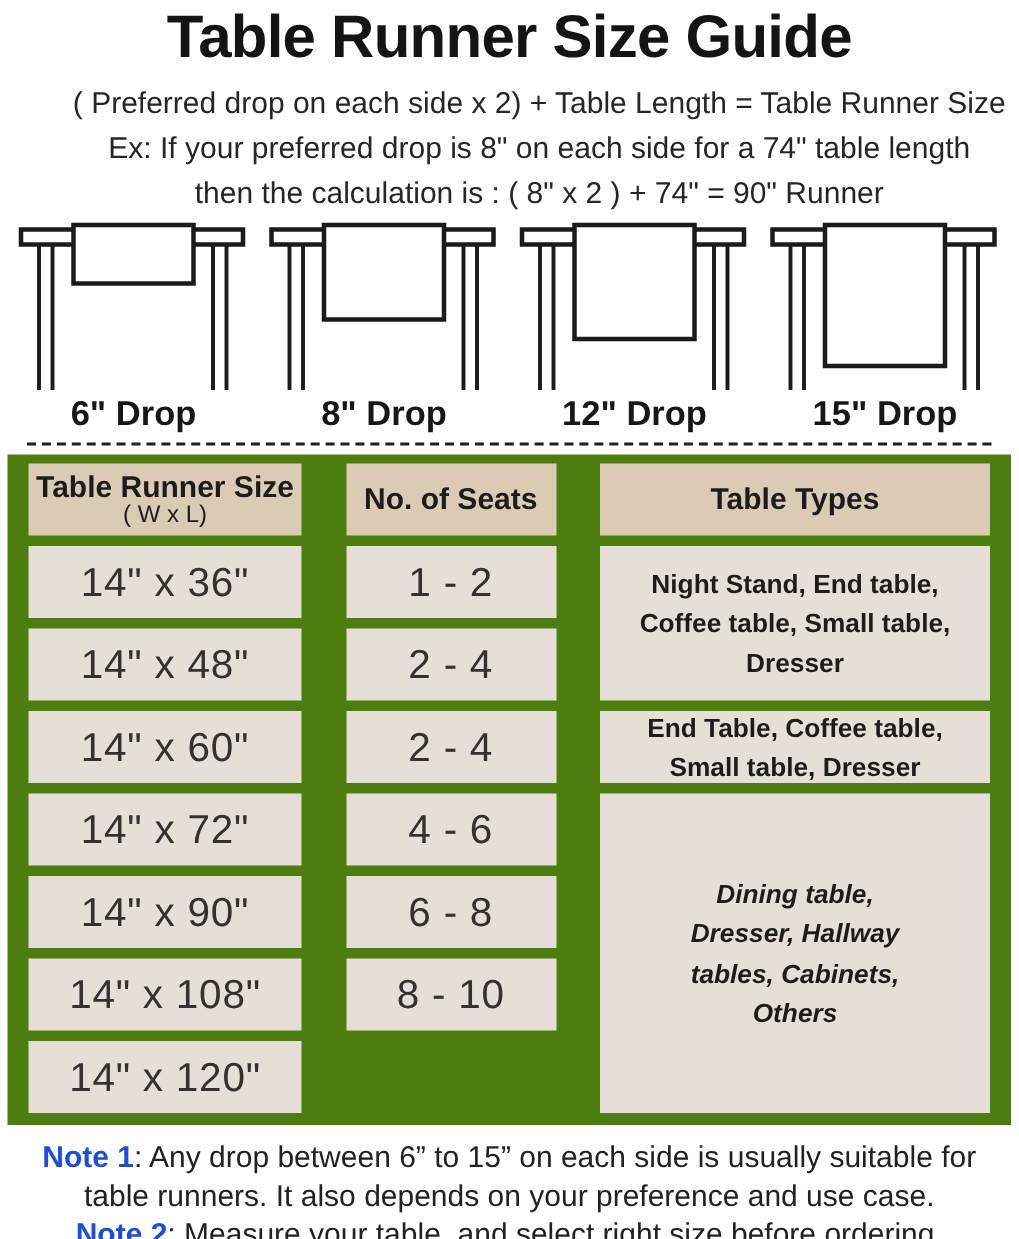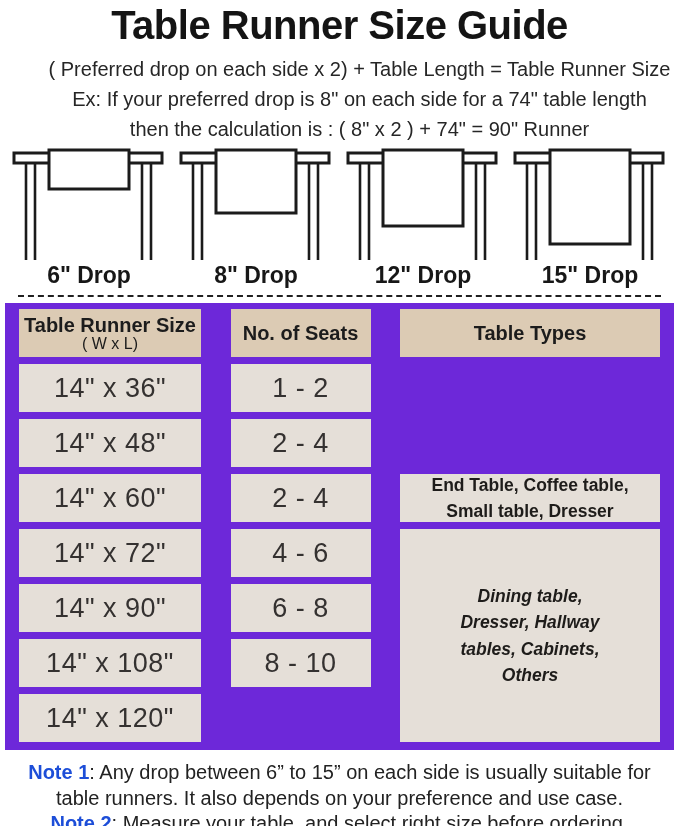--- a/index.html
+++ b/index.html
@@ -17,21 +17,21 @@
   
   .figures { display:flex; justify-content:space-between; padding:0 8px; margin-top:4px; }
   .figure { width:162px; text-align:center; }
   .figure svg { display:block; }
   .figure rect { fill:#ffffff; stroke:#1b1b1b; stroke-width:3; }
   .figure line { stroke:#1b1b1b; stroke-width:2.6; }
   .drop-label { font-size:23px; font-weight:700; margin-top:1px; color:#171717; white-space:nowrap; }
   .divider { border-top:2.5px dashed #1f1f1f; margin:6px 18px 6px 18px; height:0; }
   
   .table-section {
-    margin:0 5px; background:#6d28d9; padding:6px 14px 8px 14px;
+    margin:0 5px; background:#4d7c0f; padding:6px 14px 8px 14px;
     display:grid; grid-template-columns:182px 140px 260px;
     justify-content:space-between; grid-auto-rows:48px; row-gap:7px;
   }
   .hdr {
     background:#dccbb4; display:flex; flex-direction:column;
     justify-content:center; align-items:center;
     font-weight:700; font-size:20px; color:#1c1c1c; text-align:center;
   }
   .hdr-sub { font-size:16px; font-weight:400; margin-top:-2px; }
   .cell {
@@ -117,20 +117,23 @@
       <span>Table Runner Size</span>
       <span class="hdr-sub">( W x L)</span>
     </div>
     <div class="hdr" style="grid-column:3;grid-row:1">
       <span>Table Types</span>
     </div>
     <div class="hdr" style="grid-column:2;grid-row:1">
       <span>No. of Seats</span>
     </div>
 
+    <div class="type-cell type-a">
+        <span>Night Stand, End table, Coffee table, Small table, Dresser</span>
+      </div>
     <div class="type-cell type-b">
         <span>End Table, Coffee table, Small table, Dresser</span>
       </div>
     <div class="type-cell type-c">
         <span>Dining table, Dresser, Hallway tables, Cabinets, Others</span>
       </div>
 
     <div class="cell" style="grid-column:1;grid-row:2">14" x 36"</div>
     <div class="cell" style="grid-column:2;grid-row:2">1 - 2</div>
 

